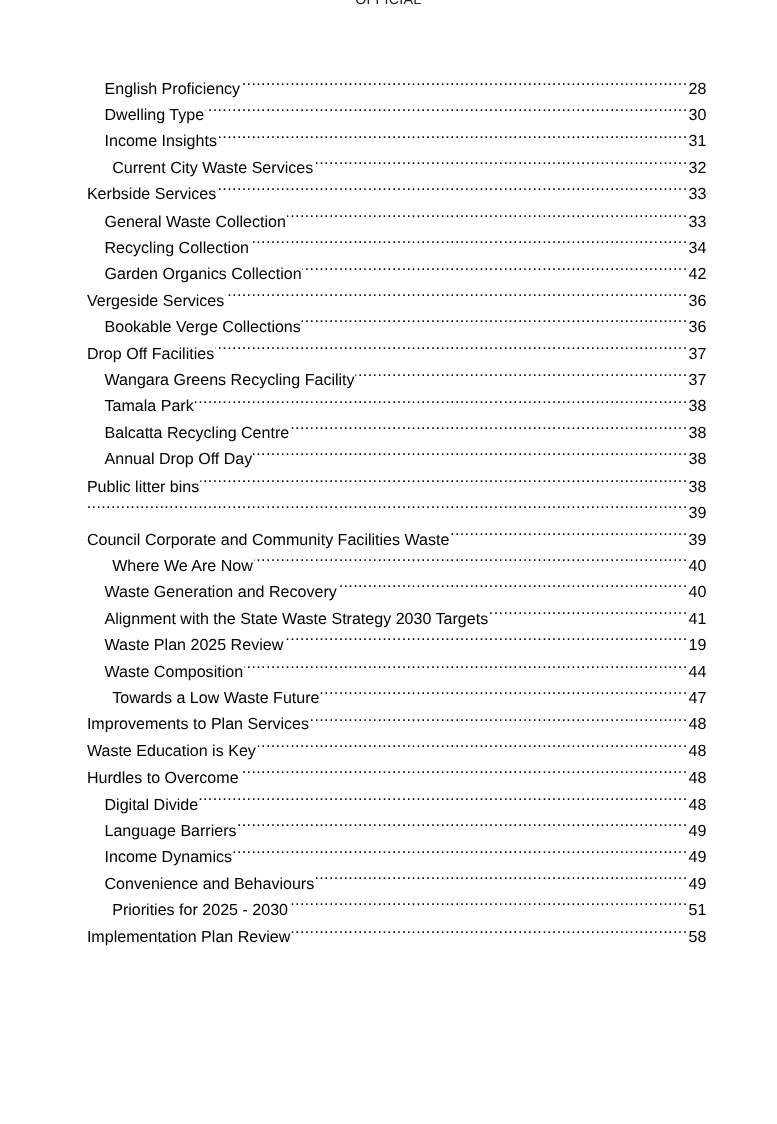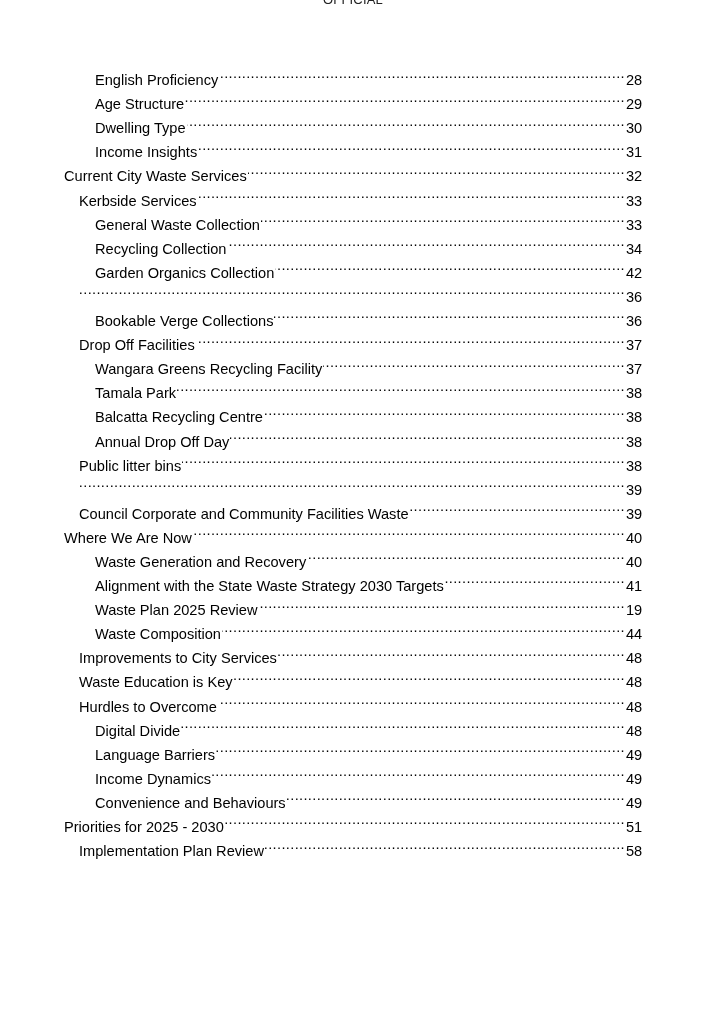--- a/index.html
+++ b/index.html
@@ -34,21 +34,21 @@
     }
     .toc-row {
       display: flex;
       align-items: baseline;
       height: 24.1px;
       line-height: 24.1px;
       font-size: 14.6px;
       white-space: nowrap;
       cursor: pointer;
     }
-    .toc-row.lvl1 { padding-left: 0; }
+    .toc-row.lvl1 { padding-left: 0; margin-left: 38px; }
     .toc-row.lvl2 { padding-left: 15px; }
     .toc-row.lvl3 { padding-left: 31px; }
     .toc-title {
       flex: 0 0 auto;
     }
     .toc-leader {
       flex: 1 1 auto;
       overflow: hidden;
       margin: 0 1px 0 1px;
       position: relative;
@@ -75,25 +75,20 @@
 
 <div class="header-mark">OFFICIAL</div>
 
 <div class="toc" id="toc">
     <div class="toc-row lvl3">
       <span class="toc-title">English Proficiency</span>
       <span class="toc-leader"></span>
       <span class="toc-page">28</span>
     </div>
     <div class="toc-row lvl3">
-      <span class="toc-title">Age Structure</span>
-      <span class="toc-leader"></span>
-      <span class="toc-page">29</span>
-    </div>
-    <div class="toc-row lvl3">
       <span class="toc-title">Dwelling Type</span>
       <span class="toc-leader"></span>
       <span class="toc-page">30</span>
     </div>
     <div class="toc-row lvl3">
       <span class="toc-title">Income Insights</span>
       <span class="toc-leader"></span>
       <span class="toc-page">31</span>
     </div>
     <div class="toc-row lvl1">
@@ -115,20 +110,21 @@
       <span class="toc-title">Recycling Collection</span>
       <span class="toc-leader"></span>
       <span class="toc-page">34</span>
     </div>
     <div class="toc-row lvl3">
       <span class="toc-title">Garden Organics Collection</span>
       <span class="toc-leader"></span>
       <span class="toc-page">42</span>
     </div>
     <div class="toc-row lvl2">
+      <span class="toc-title">Vergeside Services</span>
       <span class="toc-leader"></span>
       <span class="toc-page">36</span>
     </div>
     <div class="toc-row lvl3">
       <span class="toc-title">Bookable Verge Collections</span>
       <span class="toc-leader"></span>
       <span class="toc-page">36</span>
     </div>
     <div class="toc-row lvl2">
       <span class="toc-title">Drop Off Facilities</span>
@@ -187,22 +183,27 @@
     <div class="toc-row lvl3">
       <span class="toc-title">Waste Plan 2025 Review</span>
       <span class="toc-leader"></span>
       <span class="toc-page">19</span>
     </div>
     <div class="toc-row lvl3">
       <span class="toc-title">Waste Composition</span>
       <span class="toc-leader"></span>
       <span class="toc-page">44</span>
     </div>
-    <div class="toc-row lvl2">
-      <span class="toc-title">Improvements to City Services</span>
+    <div class="toc-row lvl1">
+      <span class="toc-title">Towards a Low Waste Future</span>
+      <span class="toc-leader"></span>
+      <span class="toc-page">47</span>
+    </div>
+    <div class="toc-row lvl2">
+      <span class="toc-title">Improvements to Plan Services</span>
       <span class="toc-leader"></span>
       <span class="toc-page">48</span>
     </div>
     <div class="toc-row lvl2">
       <span class="toc-title">Waste Education is Key</span>
       <span class="toc-leader"></span>
       <span class="toc-page">48</span>
     </div>
     <div class="toc-row lvl2">
       <span class="toc-title">Hurdles to Overcome</span>

